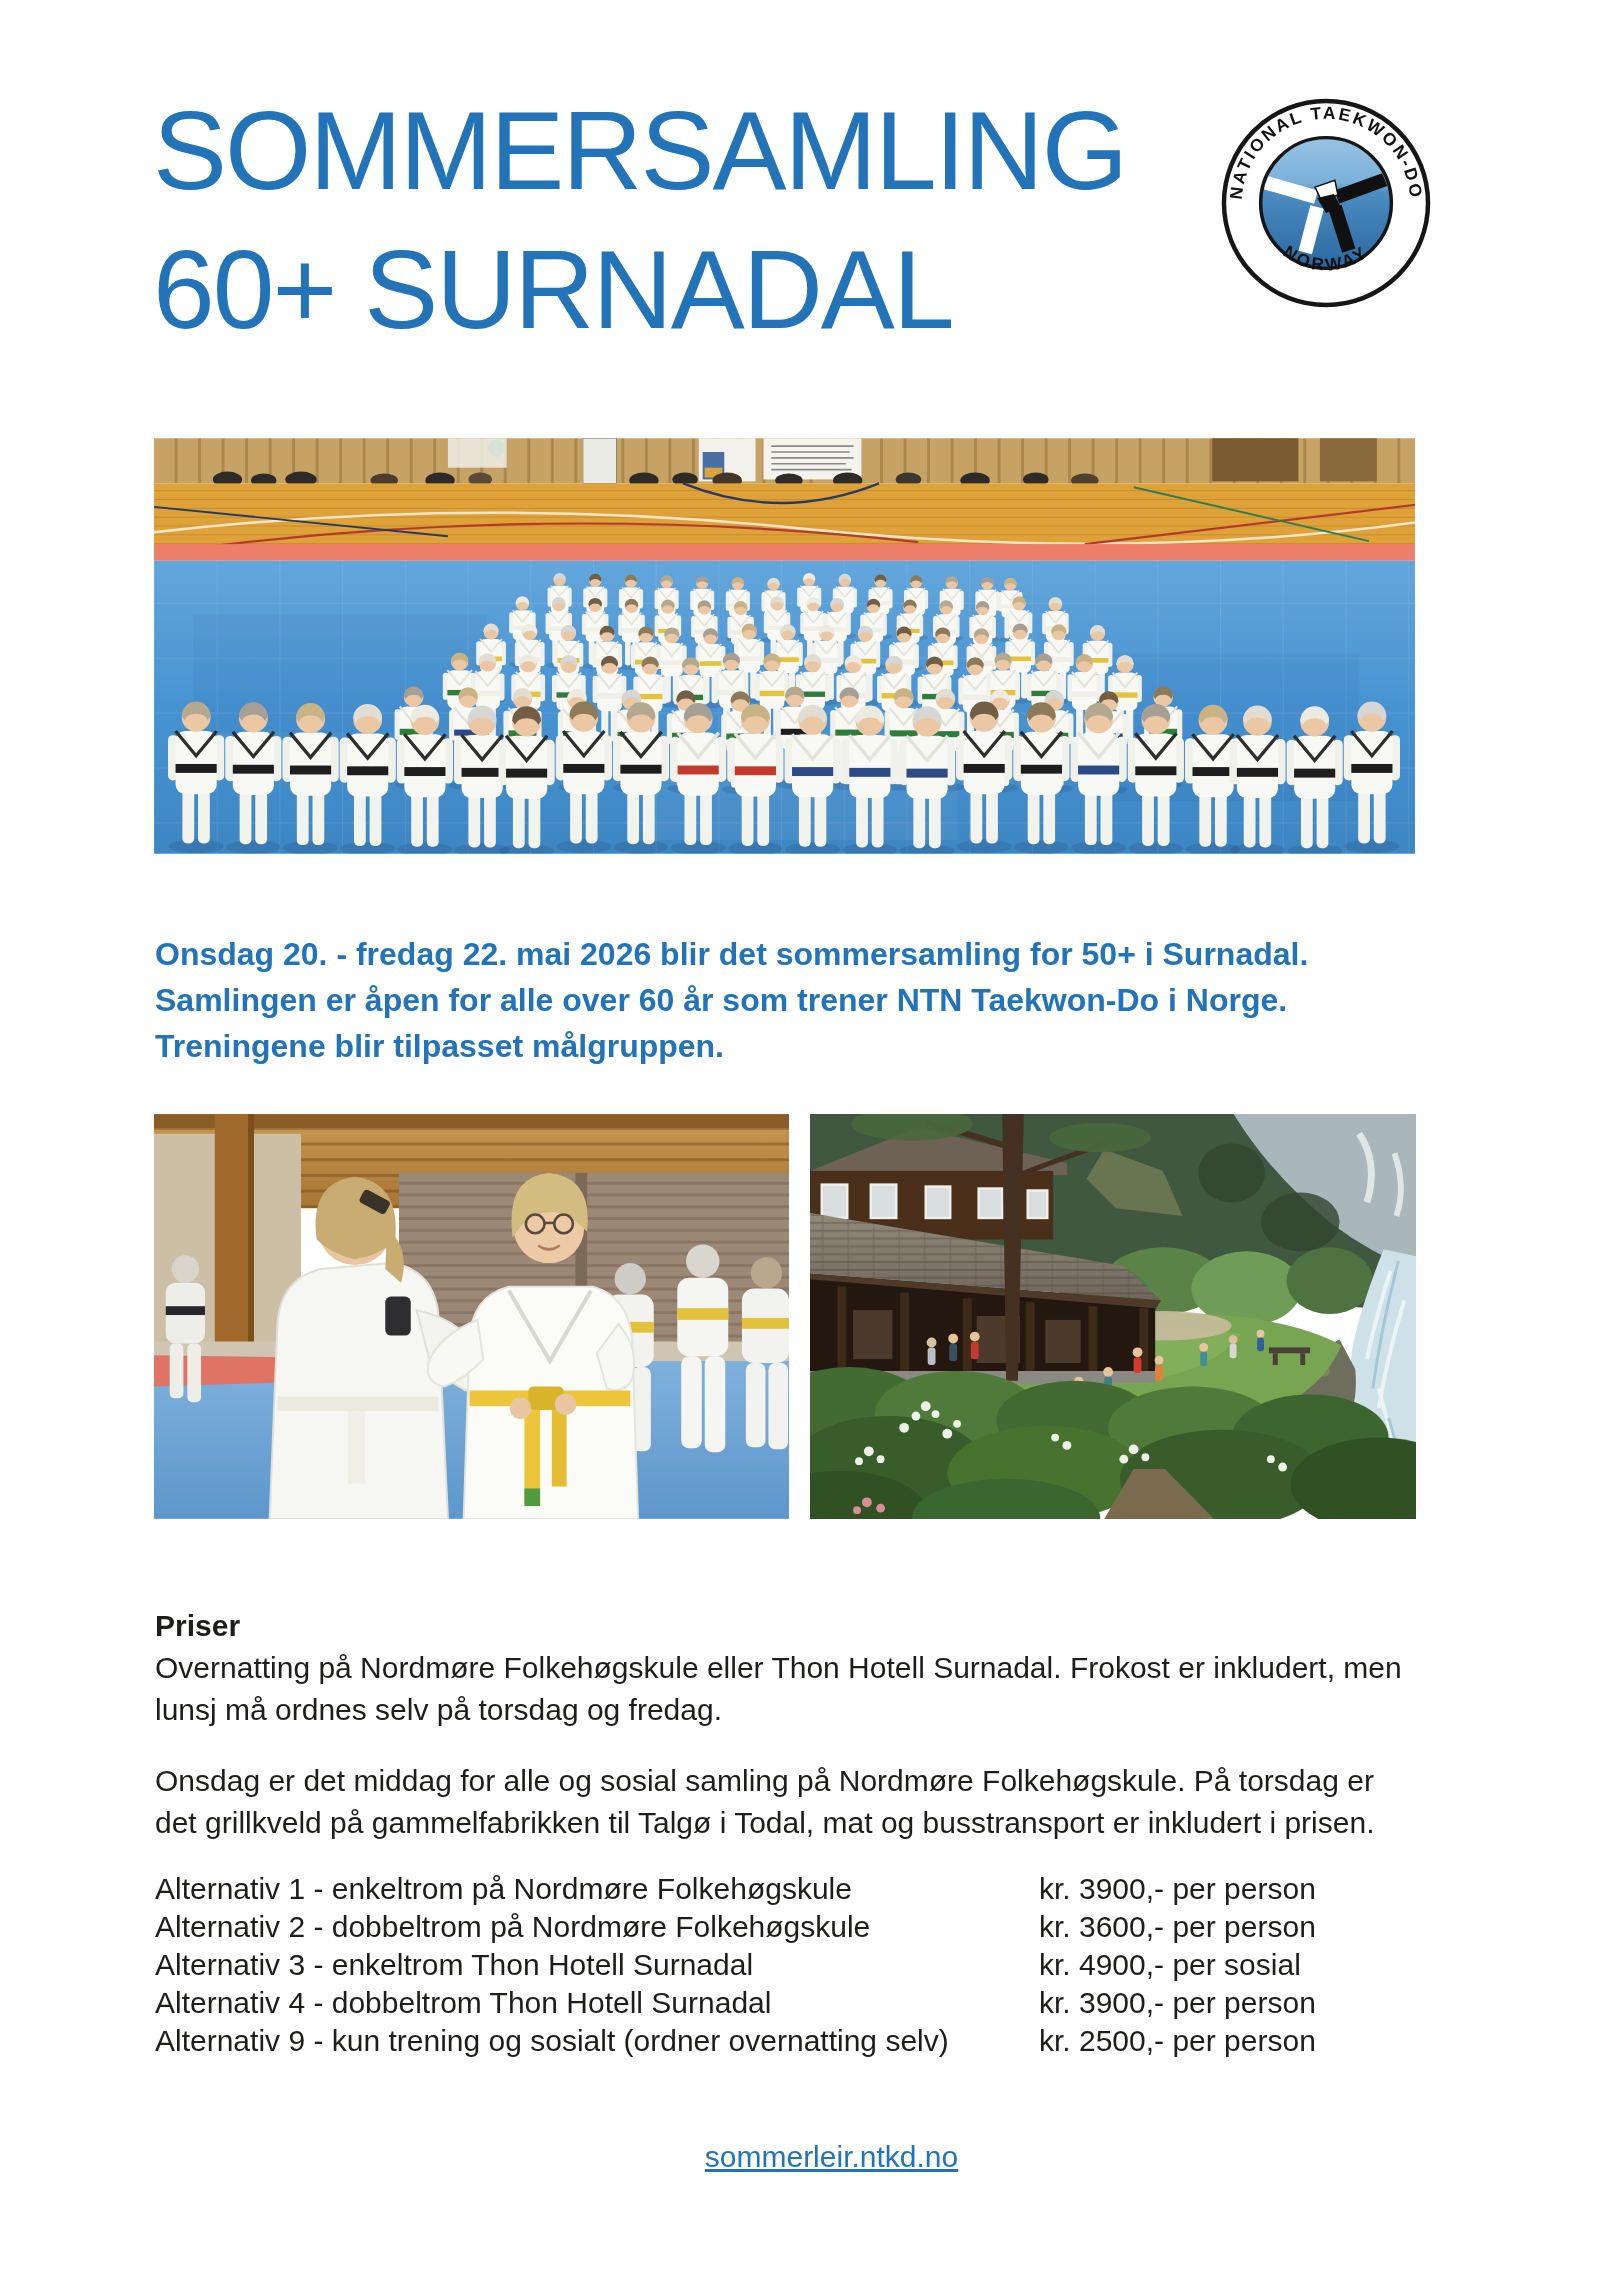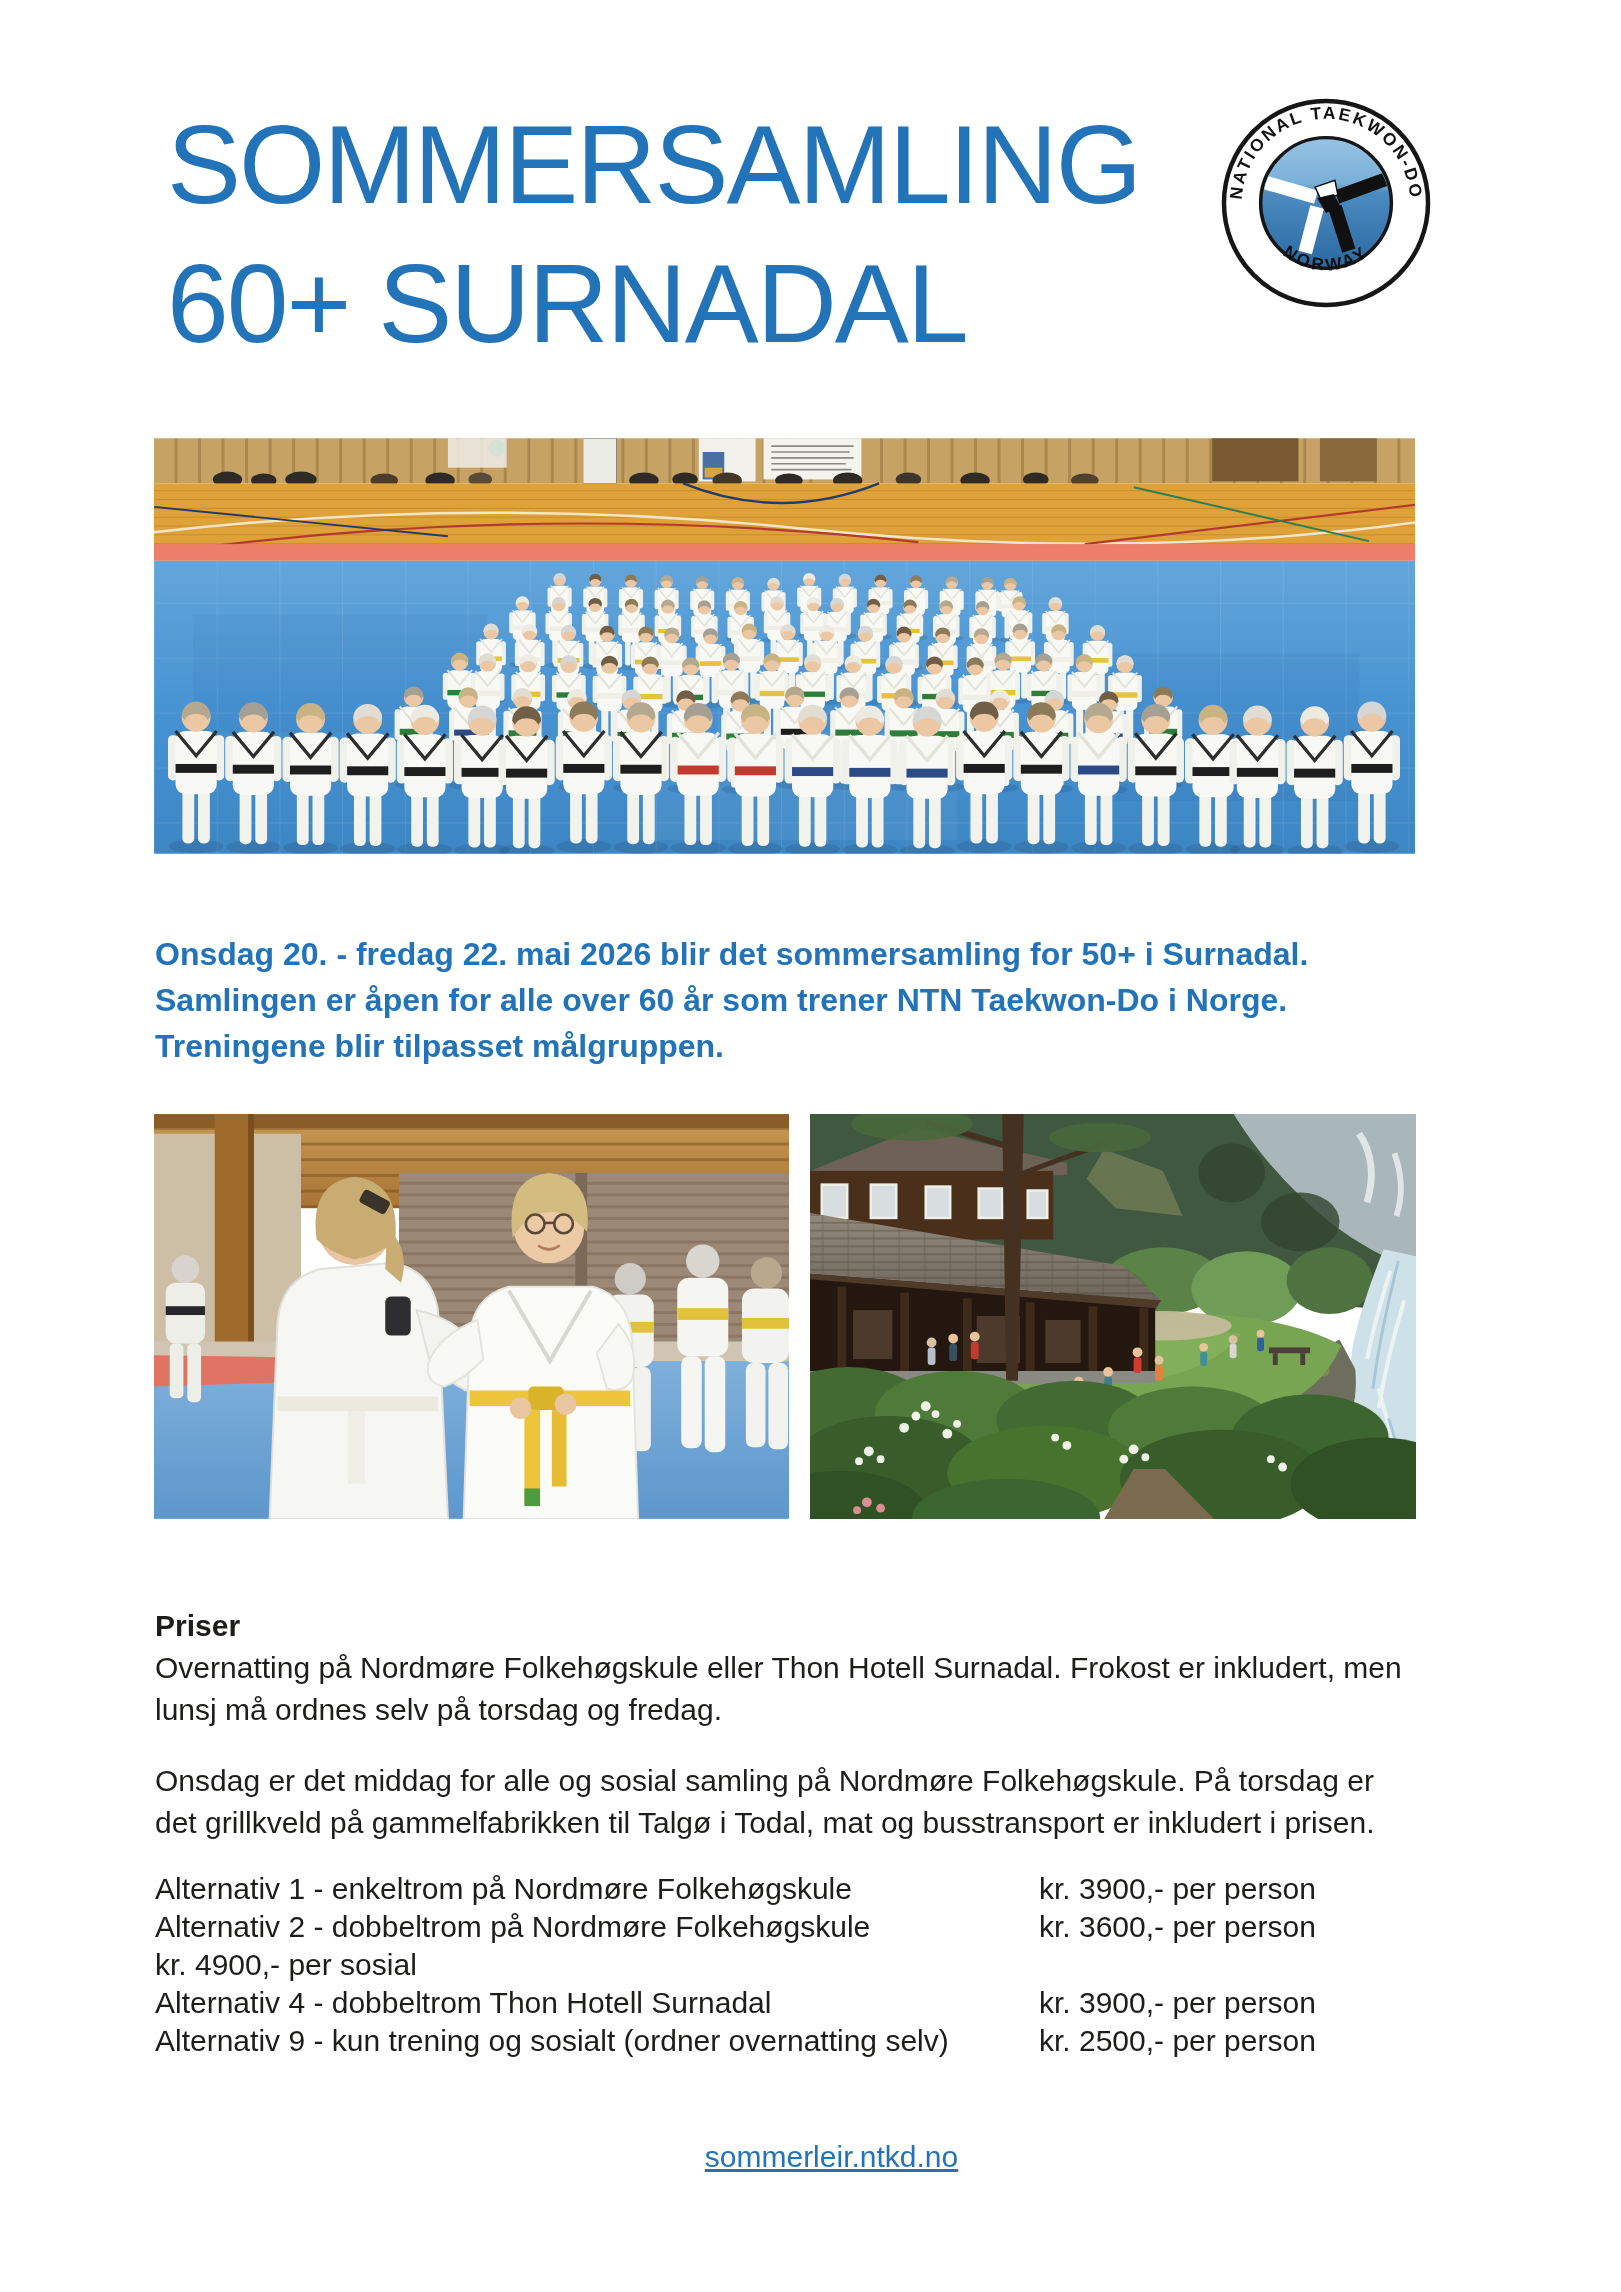--- a/index.html
+++ b/index.html
@@ -19,21 +19,21 @@
   .alts{position:absolute;left:155px;top:1870px;width:1392px;font-size:30px;line-height:38px;}
   .alt-row{display:grid;grid-template-columns:884px 1fr;}
   .footer{position:absolute;left:0;top:2140px;width:100%;text-align:center;font-size:30px;padding-left:21px;}
   .footer a{color:#2273b8;text-decoration:underline;cursor:pointer;}
 </style>
 </head>
 <body>
 
 <div class="page">
 
-  <h1 class="title" style="margin:14px">
+  <h1 class="title" style="margin:0">
     <span>SOMMERSAMLING</span>
     <span>60+ SURNADAL</span>
   </h1>
 
   <svg class="logo" width="210" height="210" viewBox="0 0 212 212" role="img">
     <defs>
       <linearGradient id="lgrad" x1="0" y1="0" x2="0" y2="1">
         <stop offset="0" stop-color="#96c3e3"></stop>
         <stop offset="0.35" stop-color="#7ab0d8"></stop>
         <stop offset="0.42" stop-color="#4c8cc0"></stop>
@@ -1632,20 +1632,21 @@
   <div class="alts">
     <div class="alt-row">
       <span>Alternativ 1 - enkeltrom på Nordmøre Folkehøgskule</span>
       <span>kr. 3900,- per person</span>
     </div>
     <div class="alt-row">
       <span>Alternativ 2 - dobbeltrom på Nordmøre Folkehøgskule</span>
       <span>kr. 3600,- per person</span>
     </div>
     <div class="alt-row">
+      <span>Alternativ 3 - enkeltrom Thon Hotell Surnadal</span>
       <span>kr. 4900,- per sosial</span>
     </div>
     <div class="alt-row">
       <span>Alternativ 4 - dobbeltrom Thon Hotell Surnadal</span>
       <span>kr. 3900,- per person</span>
     </div>
     <div class="alt-row">
       <span>Alternativ 9 - kun trening og sosialt (ordner overnatting selv)</span>
       <span>kr. 2500,- per person</span>
     </div>

